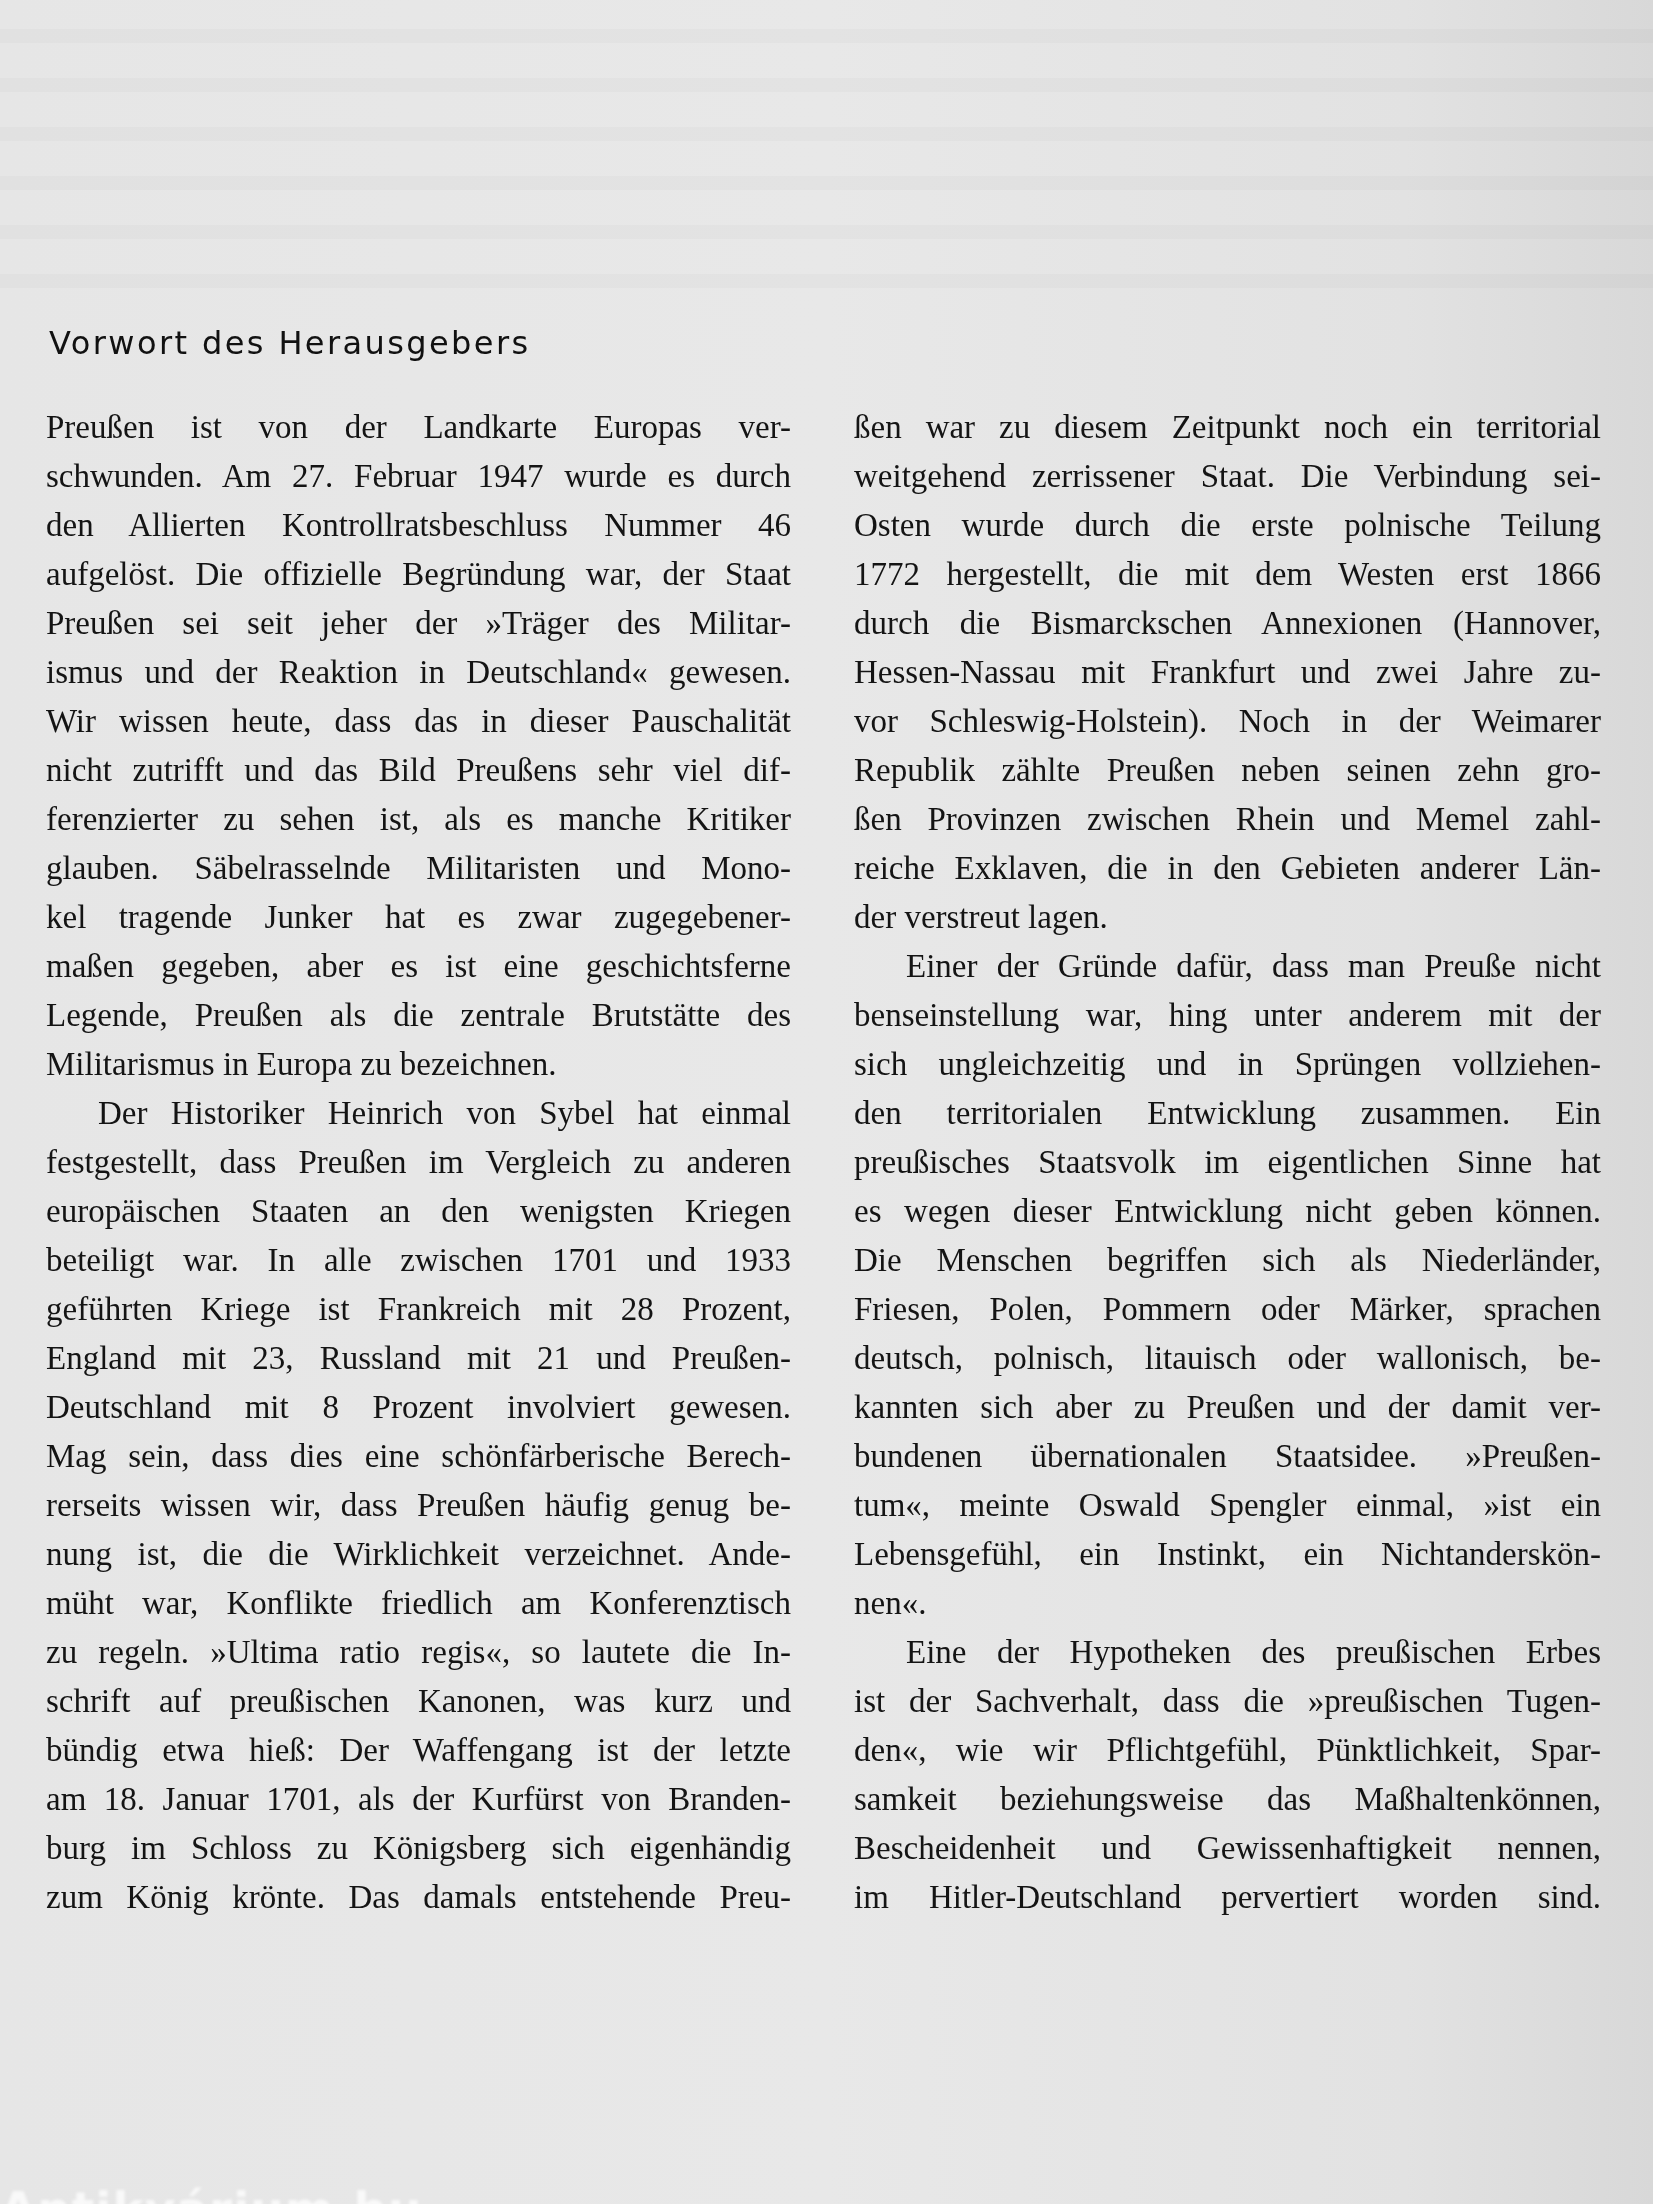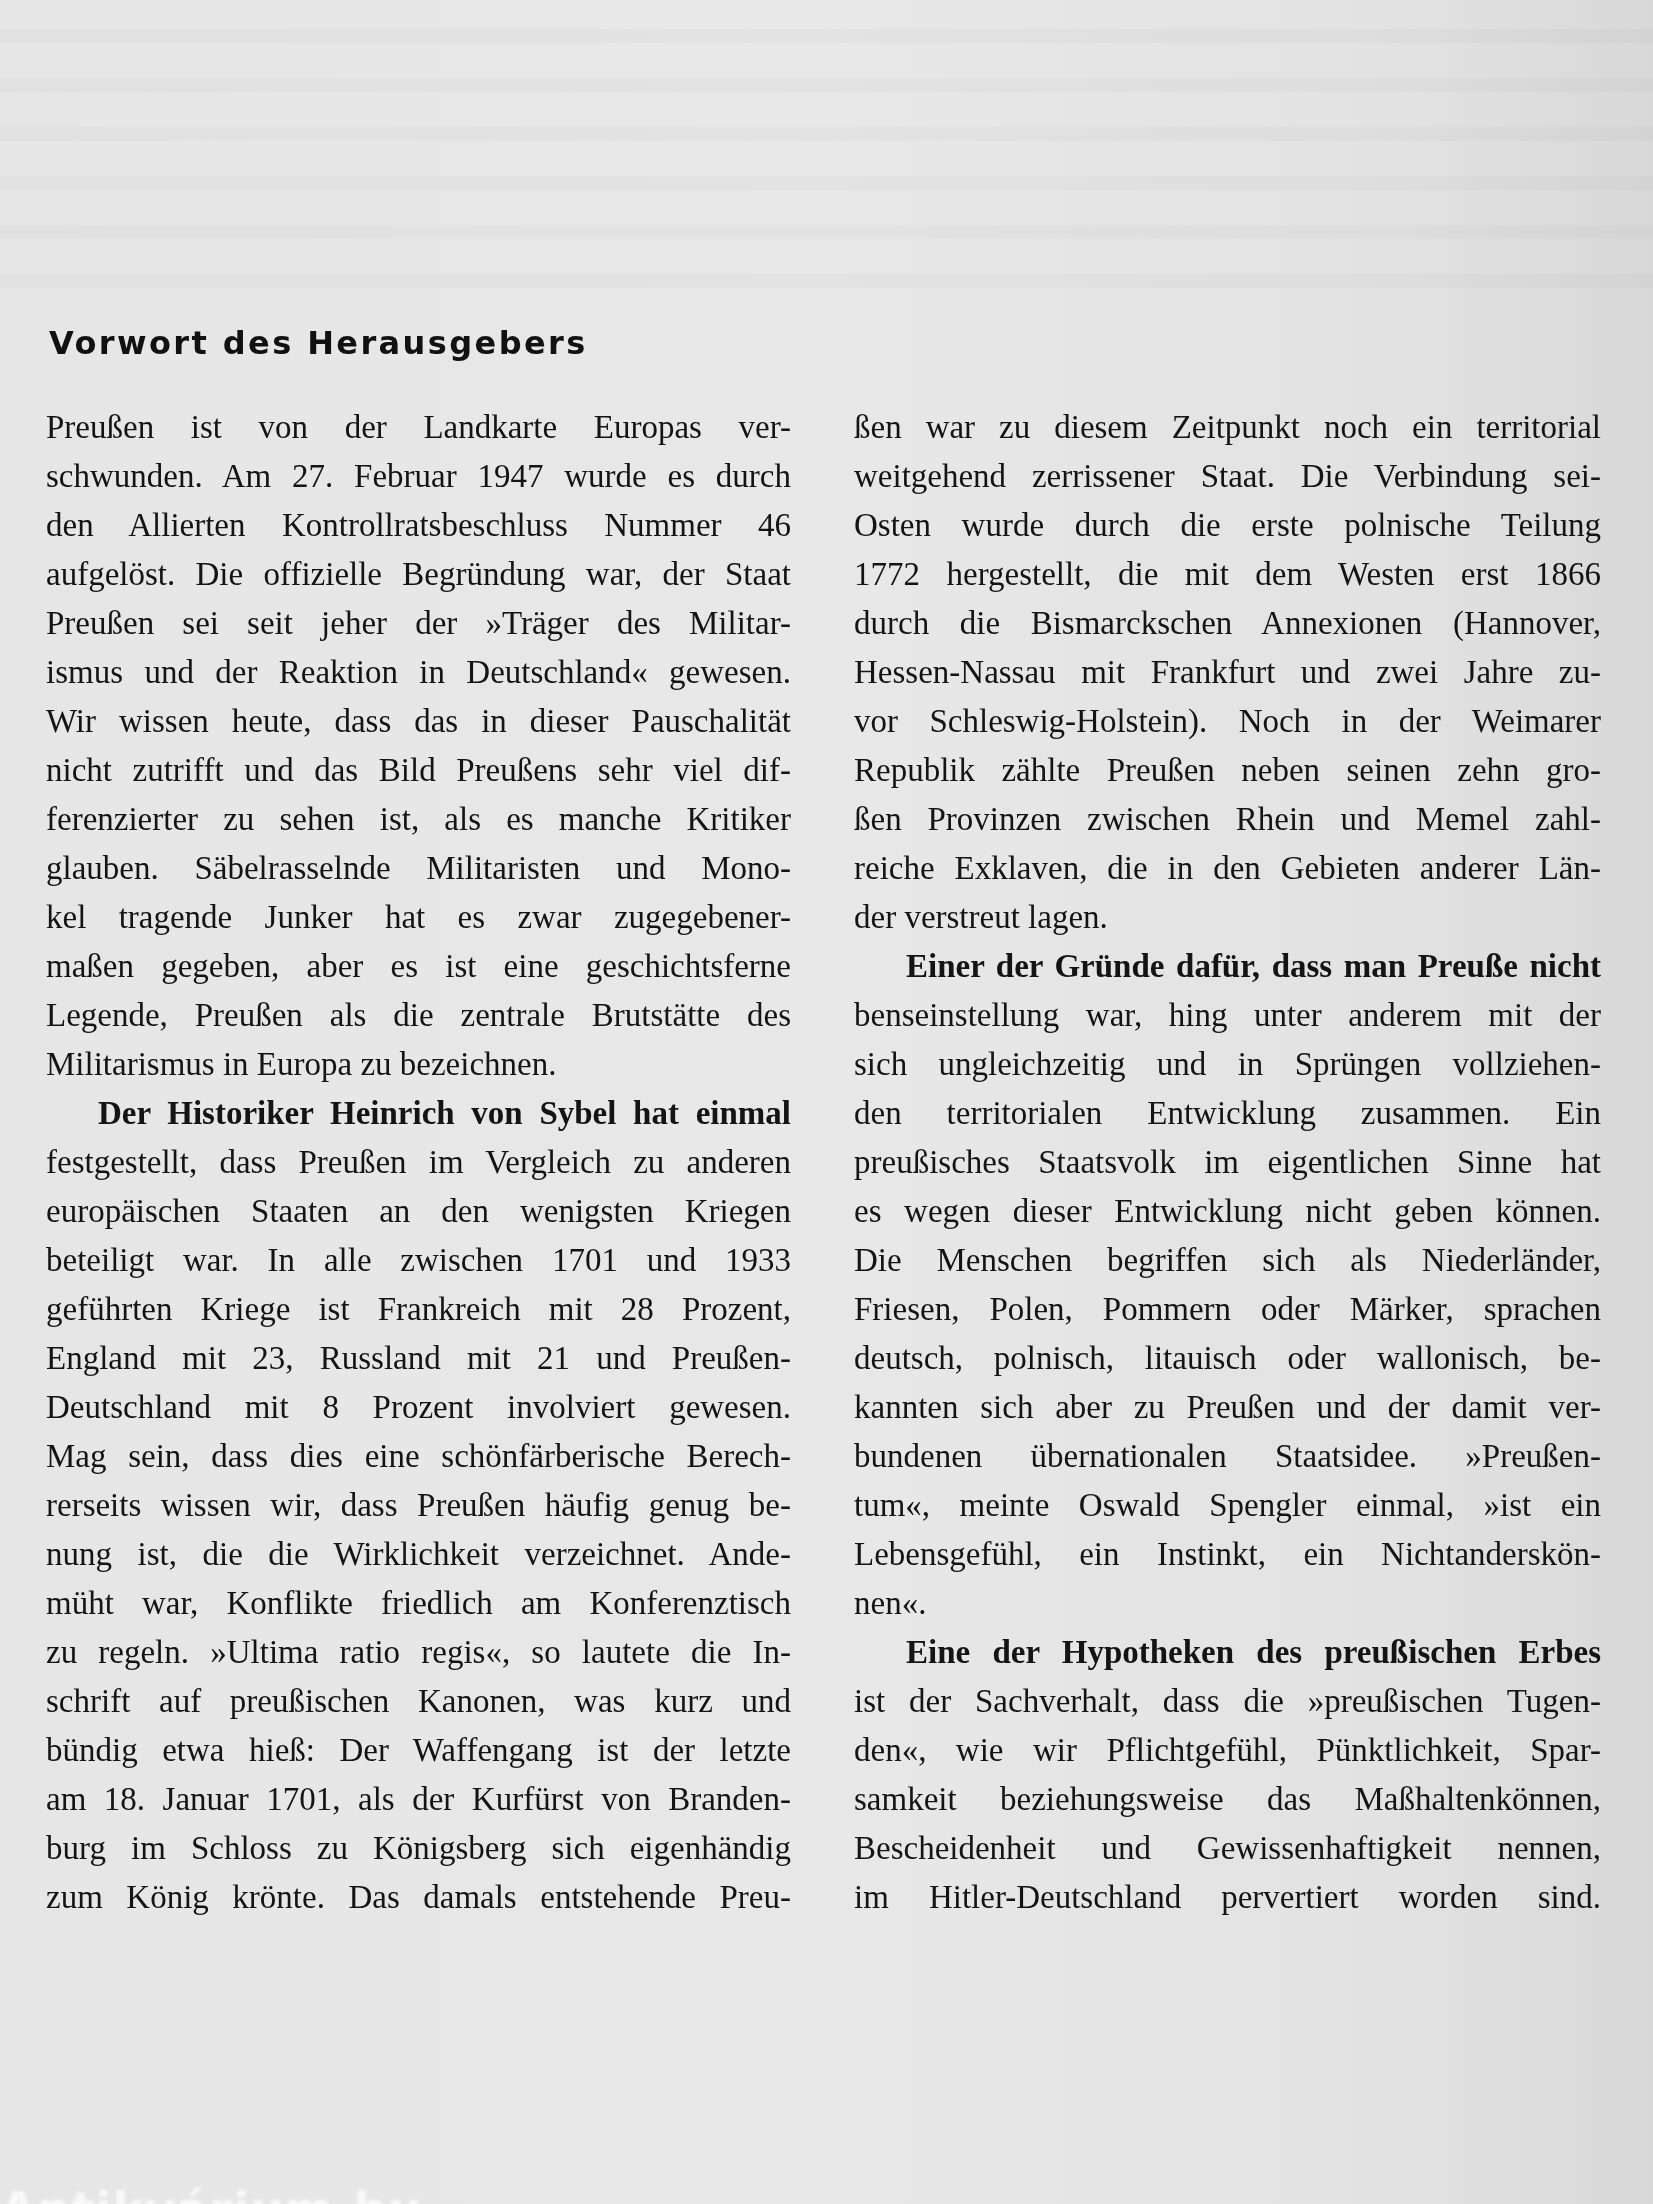--- a/index.html
+++ b/index.html
@@ -11,36 +11,36 @@
   }
   .ghost {
     position: absolute; left: 0; top: 0; width: 1654px; height: 320px;
     background:
       repeating-linear-gradient(180deg, transparent 0px, transparent 29px, rgba(0,0,0,0.025) 29px, rgba(0,0,0,0.025) 43px, transparent 43px, transparent 49px);
     pointer-events: none;
   }
   .heading {
     position: absolute; left: 49px; top: 324px;
     font-family: "DejaVu Sans", sans-serif;
-    font-size: 32px; letter-spacing: 2.4px; font-weight: bold;
+    font-size: 32px; letter-spacing: 2.4px; font-weight: normal;
     color: #111; margin: 0;
   }
   .col {
     position: absolute; top: 403px; width: 745px;
   }
   .col.left { left: 46px; }
   .col.right { left: 854px; width: 747px; }
   .line {
     display: block; height: 49px; line-height: 49px;
     font-size: 33px;
     text-align: justify; text-align-last: justify;
     white-space: nowrap;
   }
   .line.last { text-align-last: left; }
-  .line.indent { padding-left: 52px; font-weight: bold; }
+  .line.indent { padding-left: 52px; }
   .watermark {
     position: absolute; left: 0; top: 2181px;
     font-family: "DejaVu Sans", sans-serif; font-weight: bold;
     font-size: 47px; color: rgba(255,255,255,0.75);
     letter-spacing: 1px; filter: blur(1.5px);
   }
 </style>
 </head>
 <body>
 

